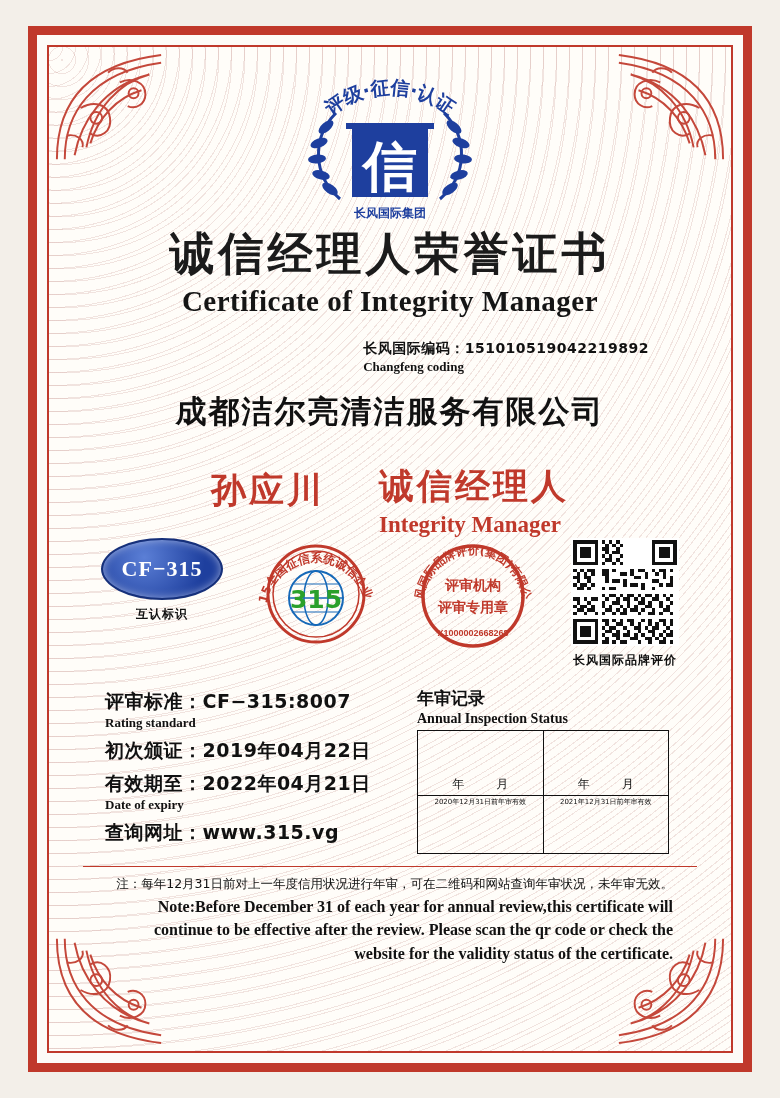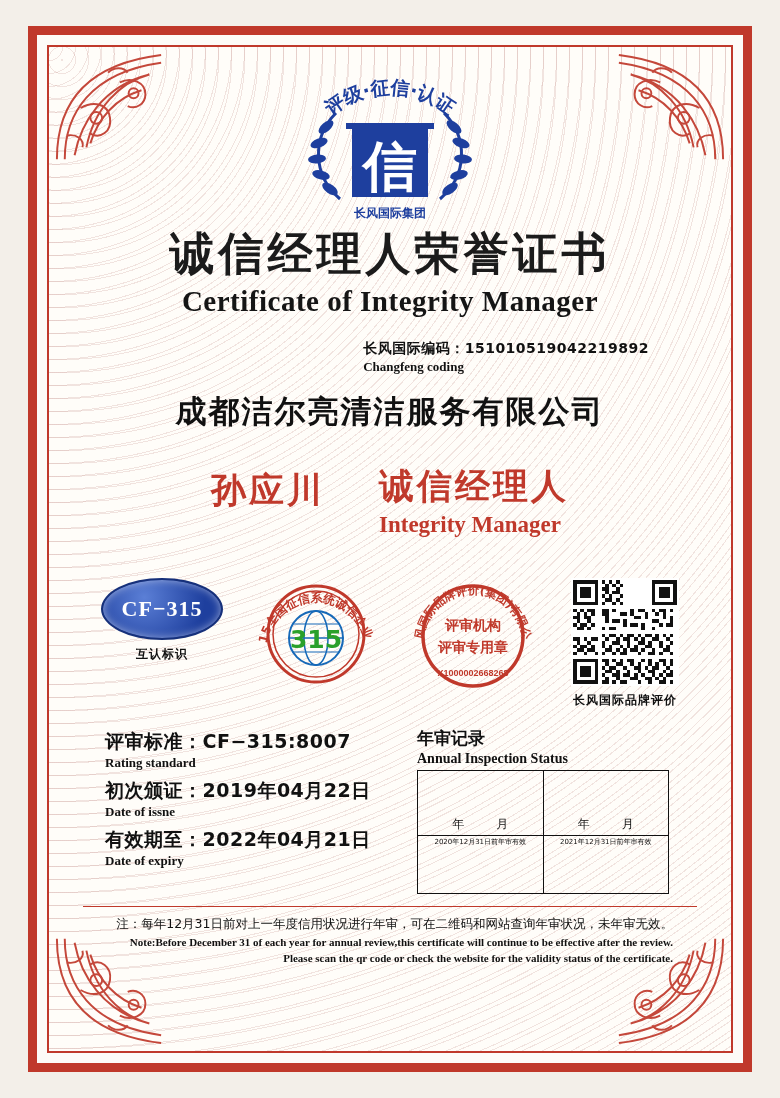--- a/index.html
+++ b/index.html
@@ -101,21 +101,20 @@
     font-family:"DejaVu Sans",sans-serif;
     font-weight:bold;font-size:35px;color:#c0392b;letter-spacing:3px;
   }
   .role-en{
     font-family:"Liberation Serif",serif;
     font-weight:bold;font-size:23px;color:#c0392b;margin-top:2px;
   }
 
   
   .badges{
-    margin-top:40px;
     display:flex;
     justify-content:space-between;
     align-items:flex-start;
     padding:0 18px;
     text-align:right;
   }
   .badge-cell{display:flex;flex-direction:column;align-items:center;}
   .badge-cap{
     font-family:"DejaVu Sans",sans-serif;
     font-size:12px;color:#111;margin-top:6px;font-weight:bold;letter-spacing:1px;
@@ -188,21 +187,21 @@
     border-top:1.5px solid #c0392b;
     padding:8px 24px 0 24px;
     text-align:right;
   }
   .fn-cn{
     font-family:"DejaVu Sans",sans-serif;
     font-size:12.5px;color:#111;line-height:1.5;
   }
   .fn-en{
     font-family:"Liberation Serif",serif;
-    font-weight:bold;font-size:11px;color:#111;line-height:1.45;margin-top:2px;
+    font-weight:bold;font-size:16px;color:#111;line-height:1.45;margin-top:2px;
   }
 </style>
 </head>
 <body>
 
 <div class="page">
   <div class="frame-outer">
     <div class="frame-inner">
 
       <div class="corner c-tl">
@@ -567,27 +566,27 @@
         </div>
 
         <div class="info">
           <div class="info-left">
             <div class="info-item">
               <div class="info-cn">评审标准：CF−315:8007</div>
               <div class="info-en">Rating standard</div>
             </div>
             <div class="info-item">
               <div class="info-cn">初次颁证：2019年04月22日</div>
-              <div class="info-en">Date of issne</div>
             </div>
             <div class="info-item">
               <div class="info-cn">有效期至：2022年04月21日</div>
               <div class="info-en">Date of expiry</div>
             </div>
             <div class="info-item">
+              <div class="info-cn">查询网址：www.315.vg</div>
             </div>
           </div>
 
           <div class="annual">
             <div class="annual-cn">年审记录</div>
             <div class="annual-en">Annual Inspection Status</div>
             <div class="annual-table">
               <div class="annual-col">
                 <div class="annual-ym">年 月</div>
                 <div class="annual-note">2020年12月31日前年审有效</div>

